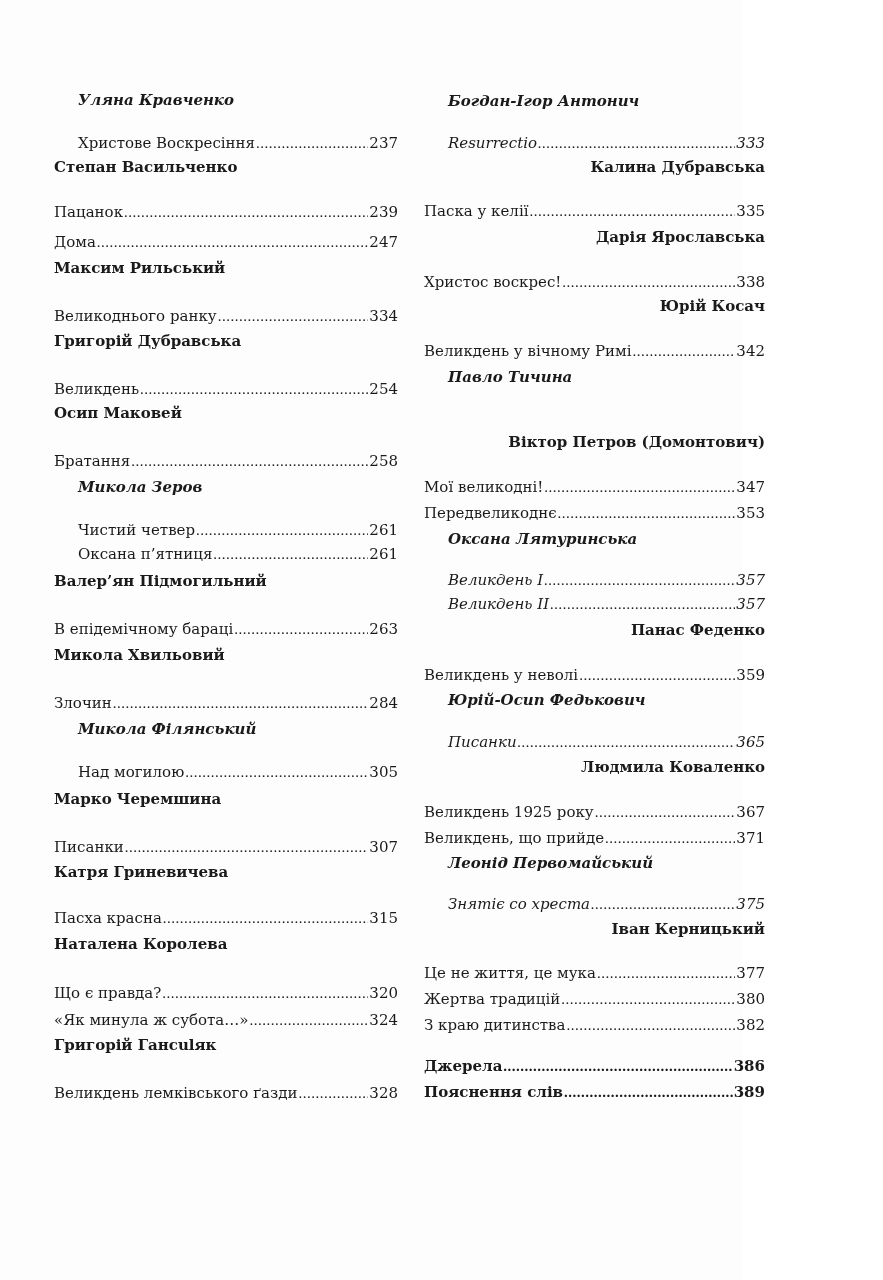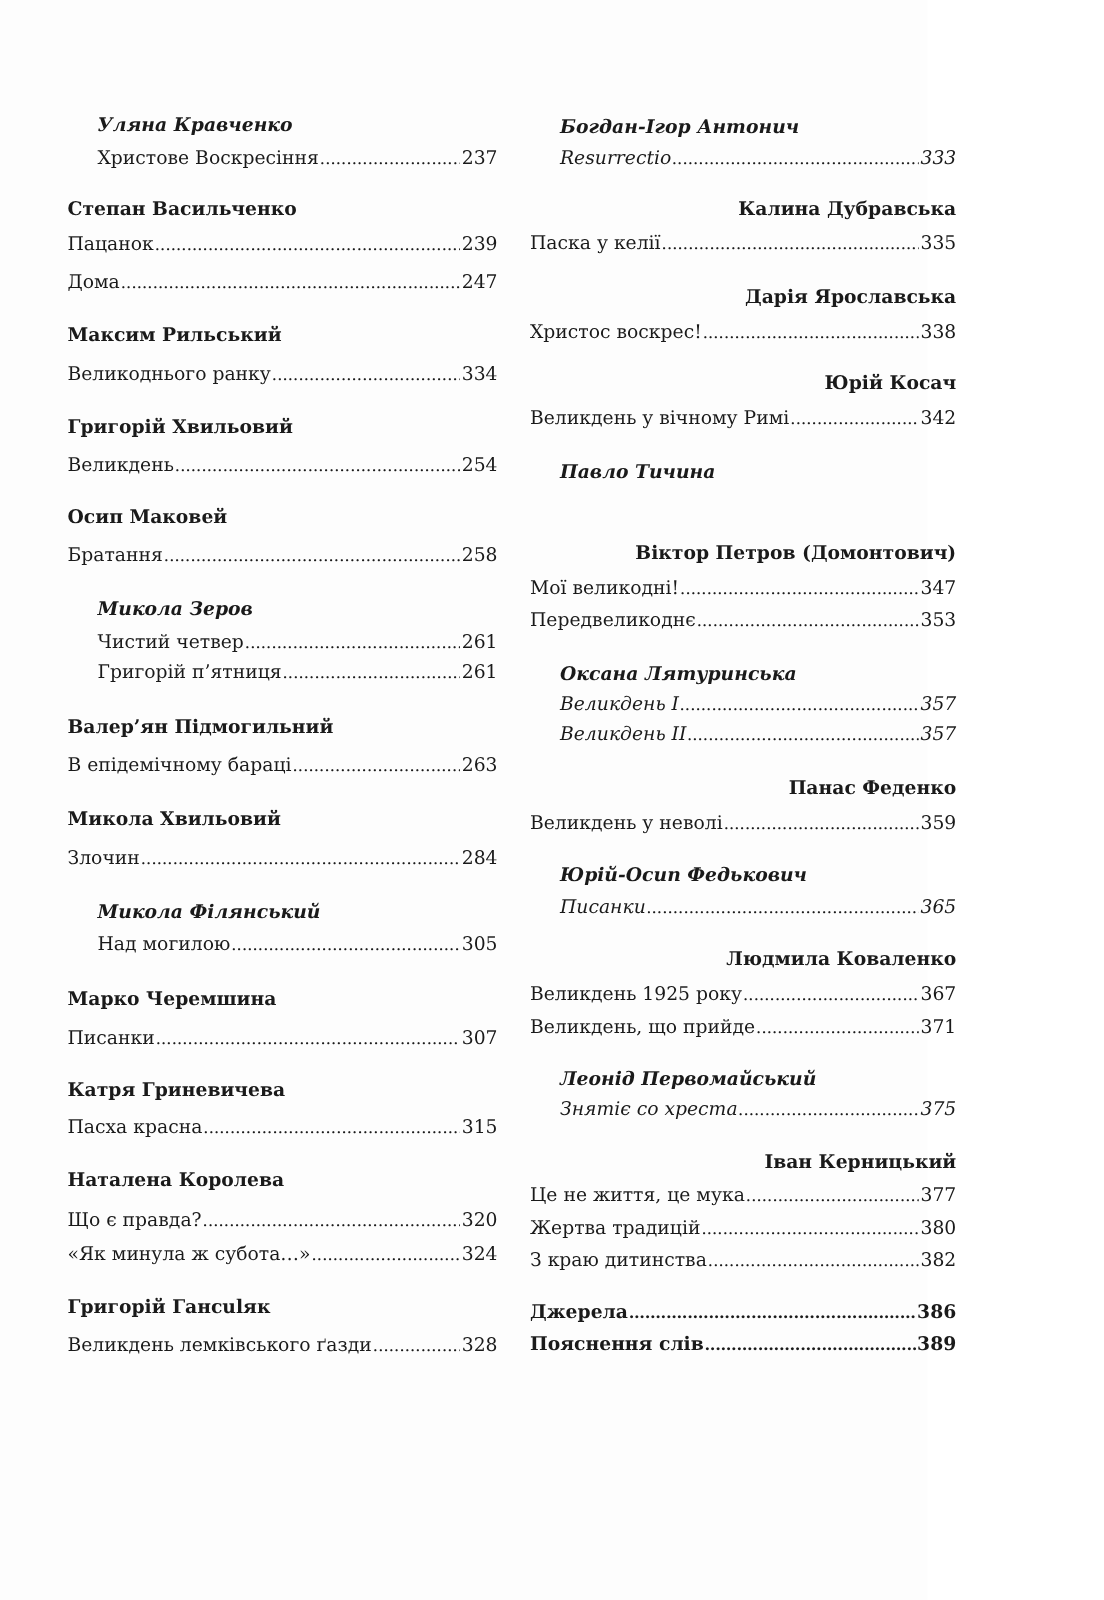--- a/index.html
+++ b/index.html
@@ -5,21 +5,21 @@
   html, body { margin: 0; padding: 0; }
   body {
     width: 883px; height: 1280px; background: #ffffff; position: relative; overflow: hidden;
     font-family: "DejaVu Serif", "Liberation Serif", serif; color: #1a1a1a;
   }
   .page { position: absolute; left: 0; top: 0; width: 742px; height: 1280px; background: #fdfdfd; }
   .line {
     position: absolute; display: flex; align-items: baseline;
     font-size: 15px; line-height: 20px; white-space: nowrap;
   }
-  .line .title { flex: 0 0 auto; }
+  .line .title { flex: 0 0 auto; margin-top: 17px; }
   .line .dots {
     flex: 1 1 auto; overflow: hidden; margin: 0 1px;
     font-family: "Liberation Serif", serif; letter-spacing: 0.5px;
   }
   .line .dots::before {
     content: "..................................................................................................................................................................................";
   }
   .line .page-num { flex: 0 0 auto; }
   .author {
     position: absolute; font-size: 15px; line-height: 20px; font-weight: bold; white-space: nowrap;
@@ -55,42 +55,42 @@
       <span class="page-num">247</span>
     </div>
 
   <div class="author col-left plain" style="top:258px">Максим Рильський</div>
   <div class="line col-left plain" style="top:289px">
       <span class="title">Великоднього ранку</span>
       <span class="dots"></span>
       <span class="page-num">334</span>
     </div>
 
-  <div class="author col-left plain" style="top:331px">Григорій Хвильовий</div>
+  <div class="author col-left plain" style="top:331px">Григорій Дубравська</div>
   <div class="line col-left plain" style="top:362px">
       <span class="title">Великдень</span>
       <span class="dots"></span>
       <span class="page-num">254</span>
     </div>
 
   <div class="author col-left plain" style="top:403px">Осип Маковей</div>
   <div class="line col-left plain" style="top:434px">
       <span class="title">Братання</span>
       <span class="dots"></span>
       <span class="page-num">258</span>
     </div>
 
   <div class="author italic col-left indent" style="top:477px">Микола Зеров</div>
   <div class="line col-left indent" style="top:503px">
       <span class="title">Чистий четвер</span>
       <span class="dots"></span>
       <span class="page-num">261</span>
     </div>
   <div class="line col-left indent" style="top:527px">
-      <span class="title">Григорій п’ятниця</span>
+      <span class="title">Оксана п’ятниця</span>
       <span class="dots"></span>
       <span class="page-num">261</span>
     </div>
 
   <div class="author col-left plain" style="top:571px">Валер’ян Підмогильний</div>
   <div class="line col-left plain" style="top:602px">
       <span class="title">В епідемічному бараці</span>
       <span class="dots"></span>
       <span class="page-num">263</span>
     </div>

